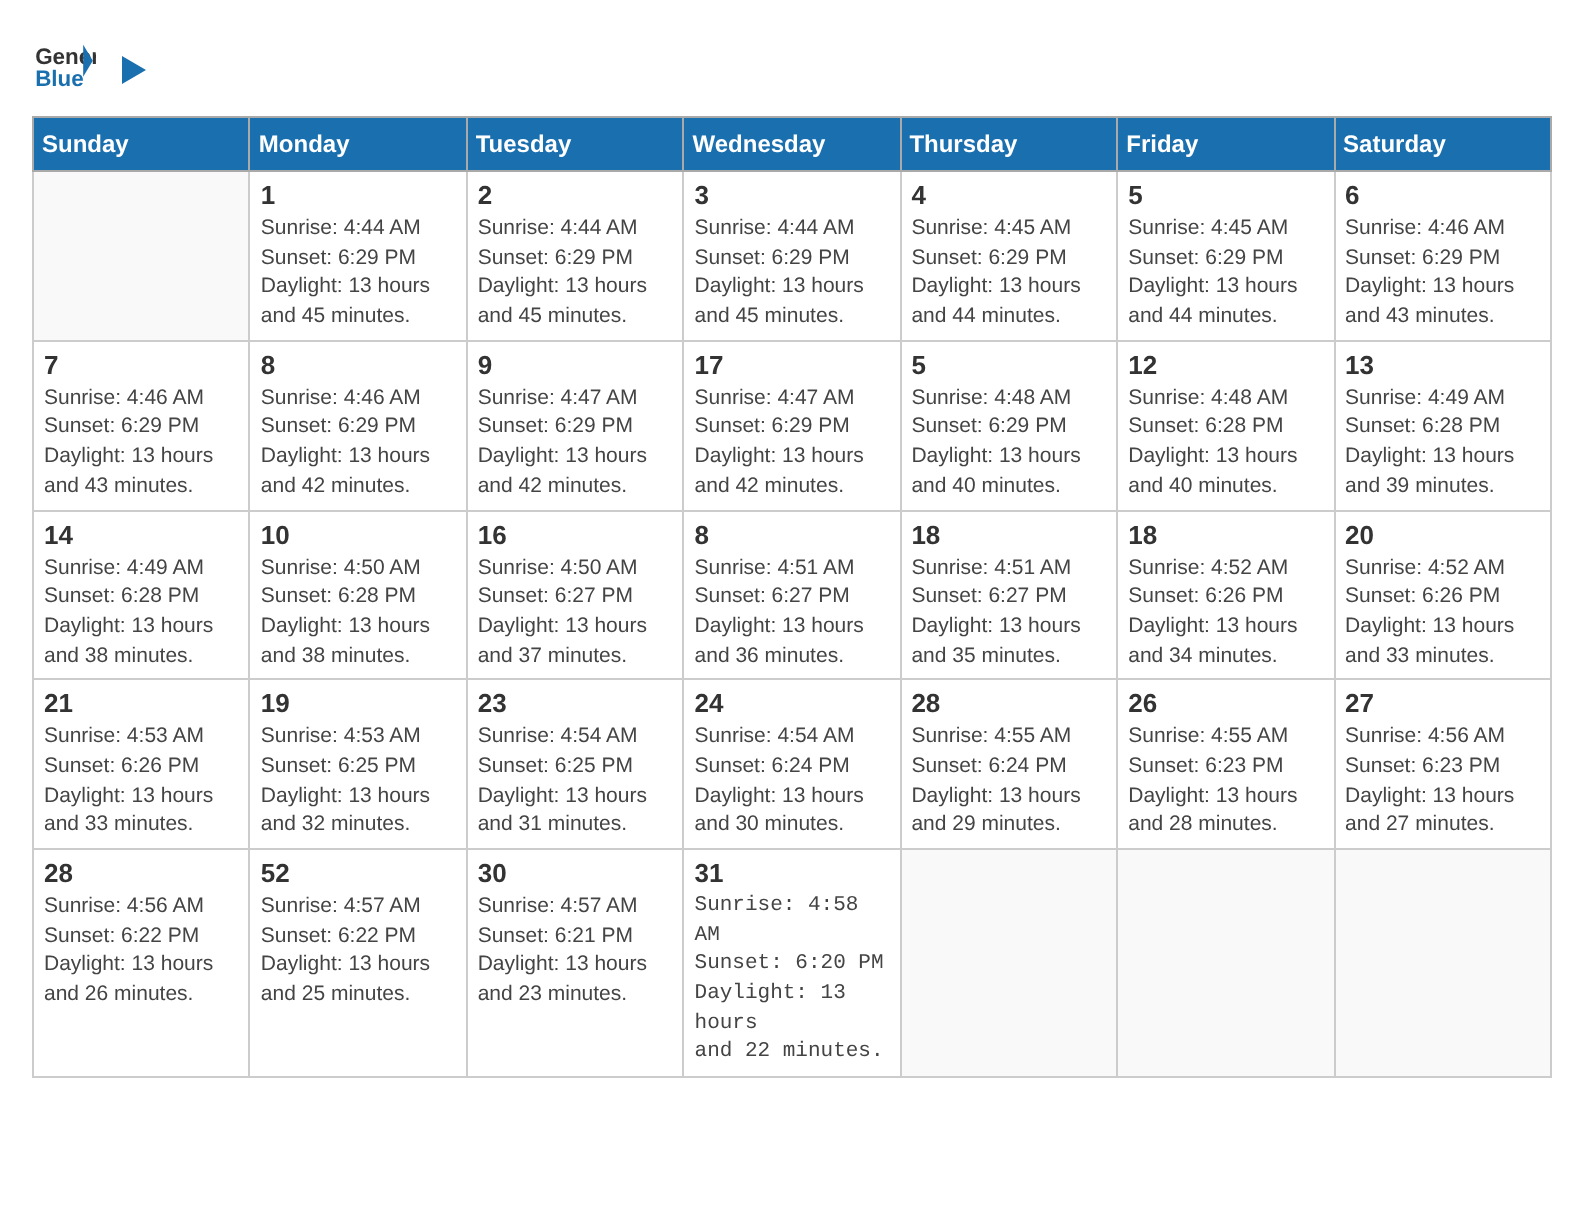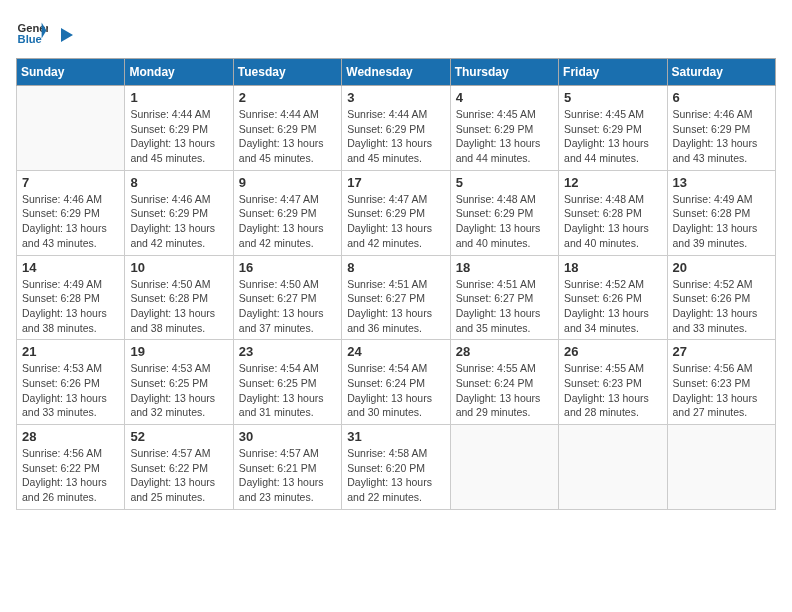--- a/index.html
+++ b/index.html
@@ -329,21 +329,21 @@
         </td>
         <td>
           <span class="day-number">30</span>
           <div class="day-info" style="white-space: pre-line;">Sunrise: 4:57 AM
 Sunset: 6:21 PM
 Daylight: 13 hours
 and 23 minutes.</div>
         </td>
         <td>
           <span class="day-number">31</span>
-          <div class="day-info" style="white-space: pre-line;">Sunrise: 4:58 AM
+          <div class="day-info" style="white-space: pre-line; font-family: Liberation Mono, monospace;">Sunrise: 4:58 AM
 Sunset: 6:20 PM
 Daylight: 13 hours
 and 22 minutes.</div>
         </td>
         <td class="empty-cell"></td>
         <td class="empty-cell"></td>
         <td class="empty-cell"></td>
       </tr>
     </tbody>
 </table>

